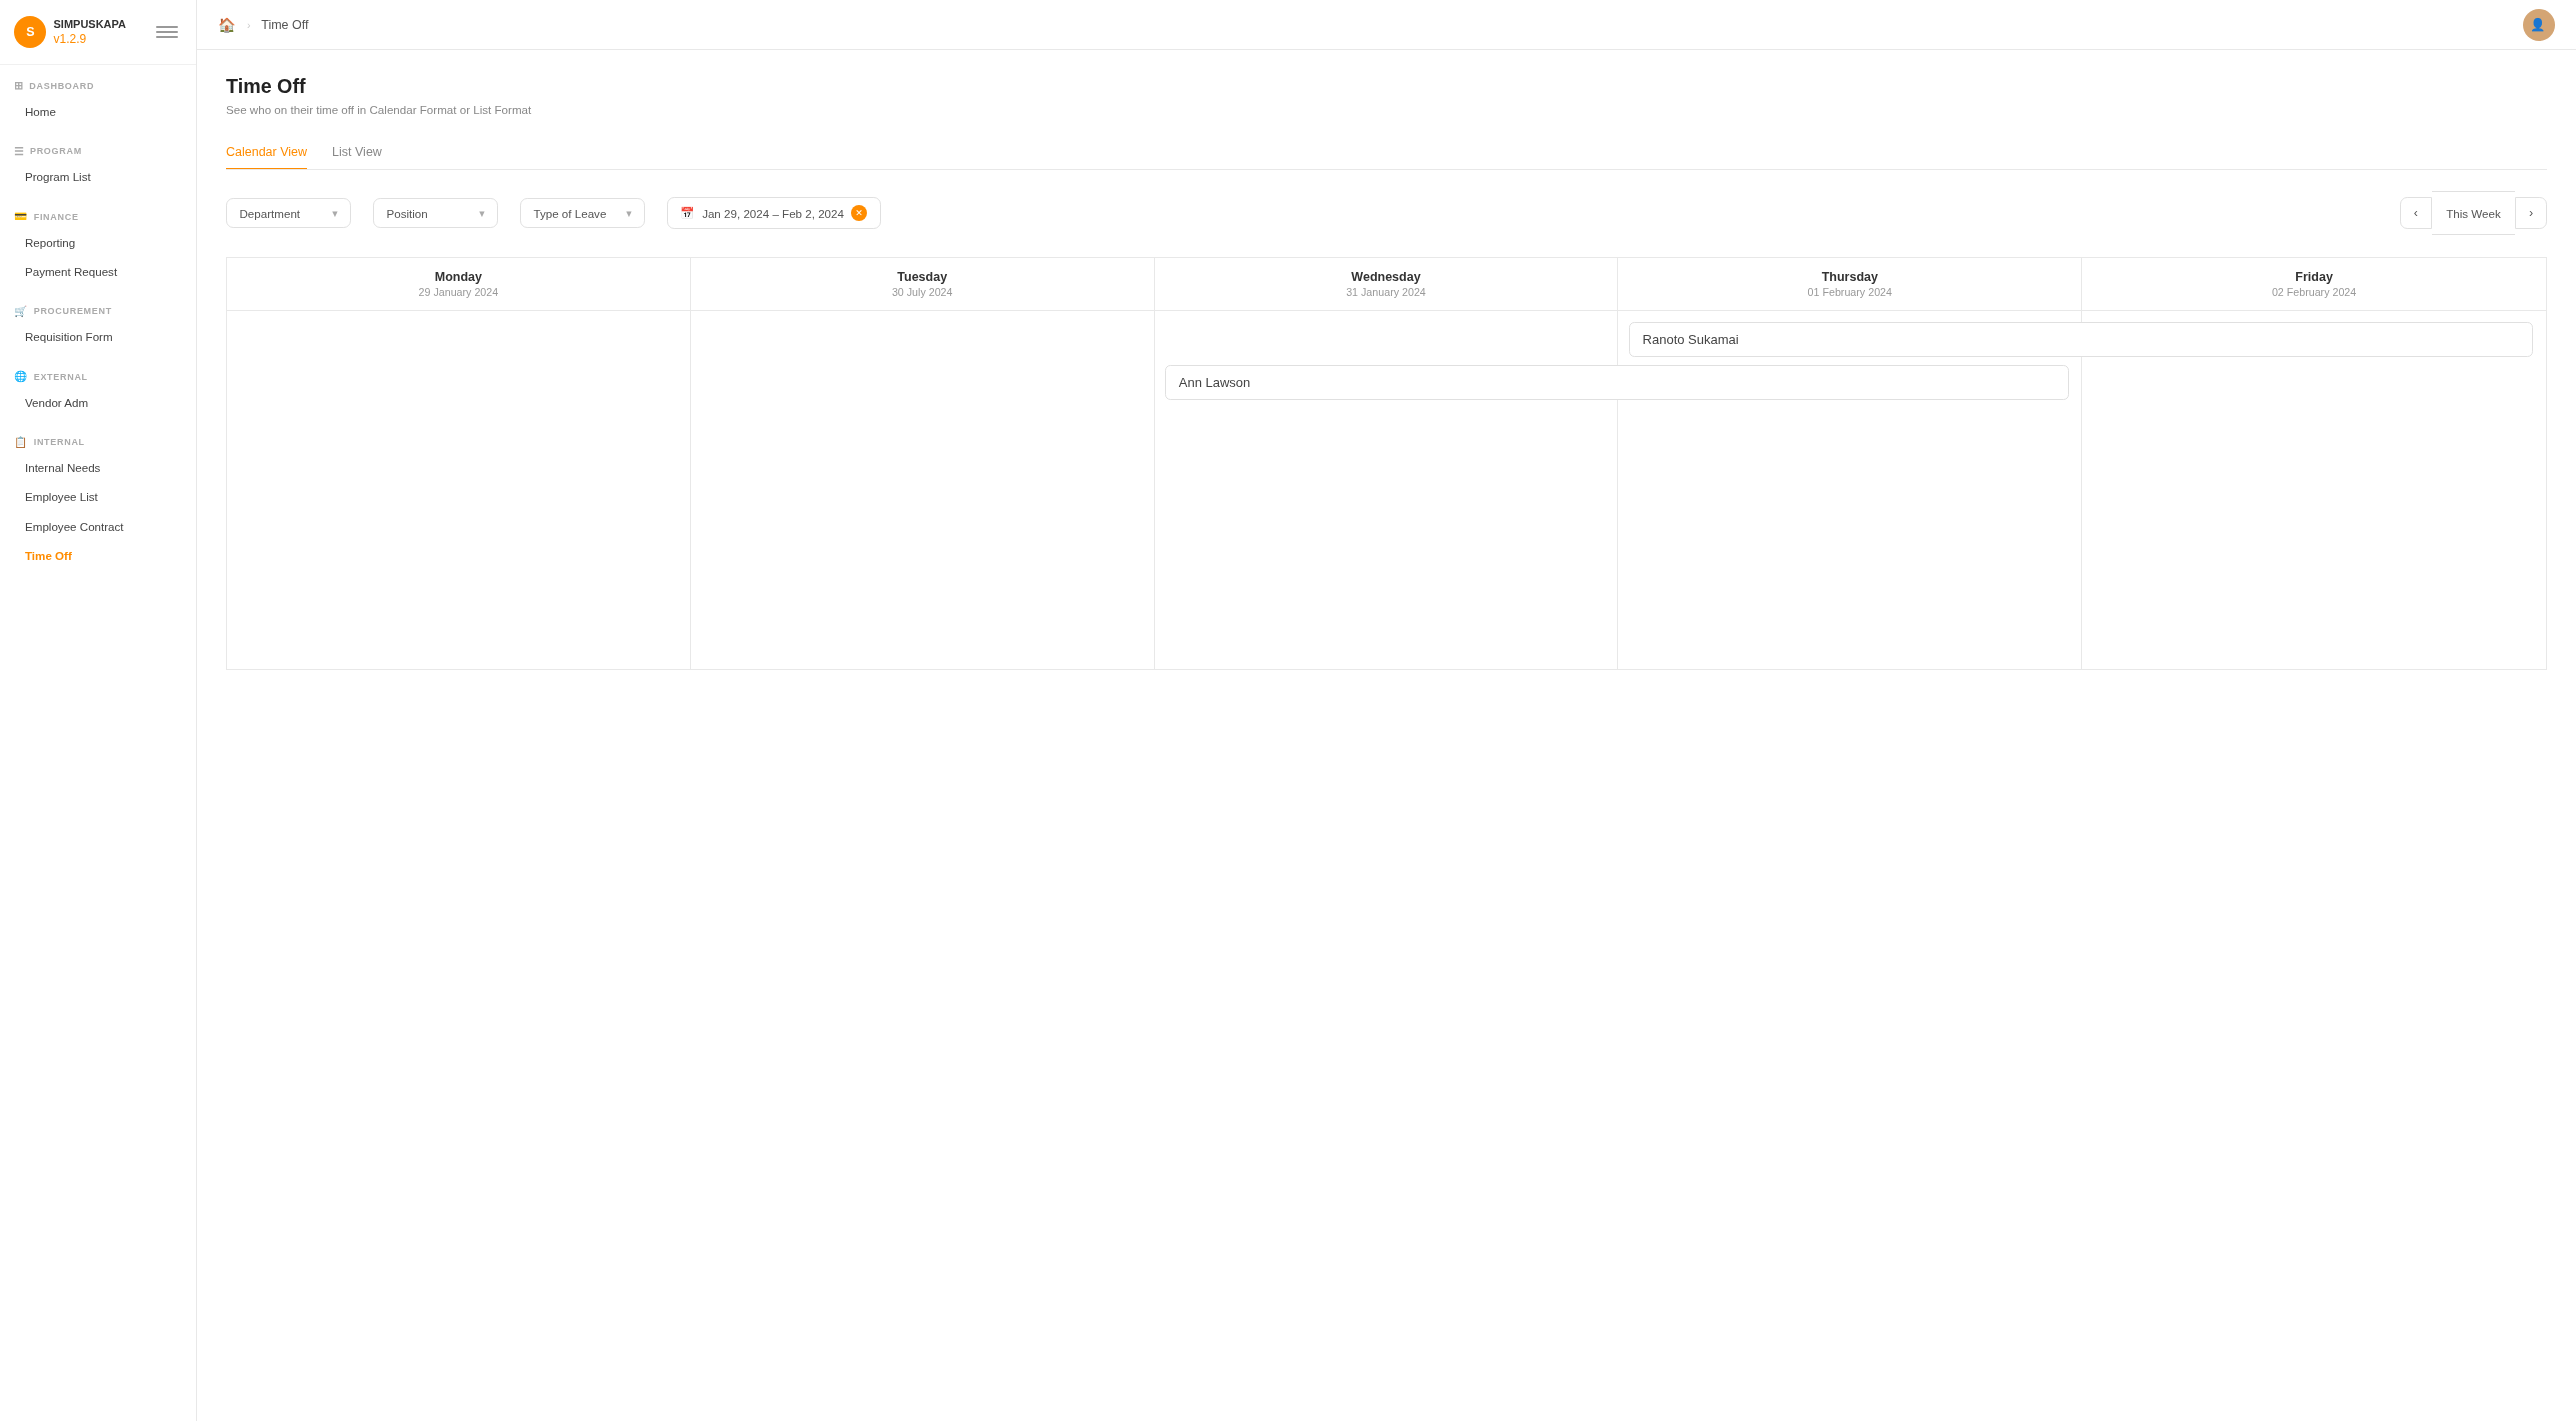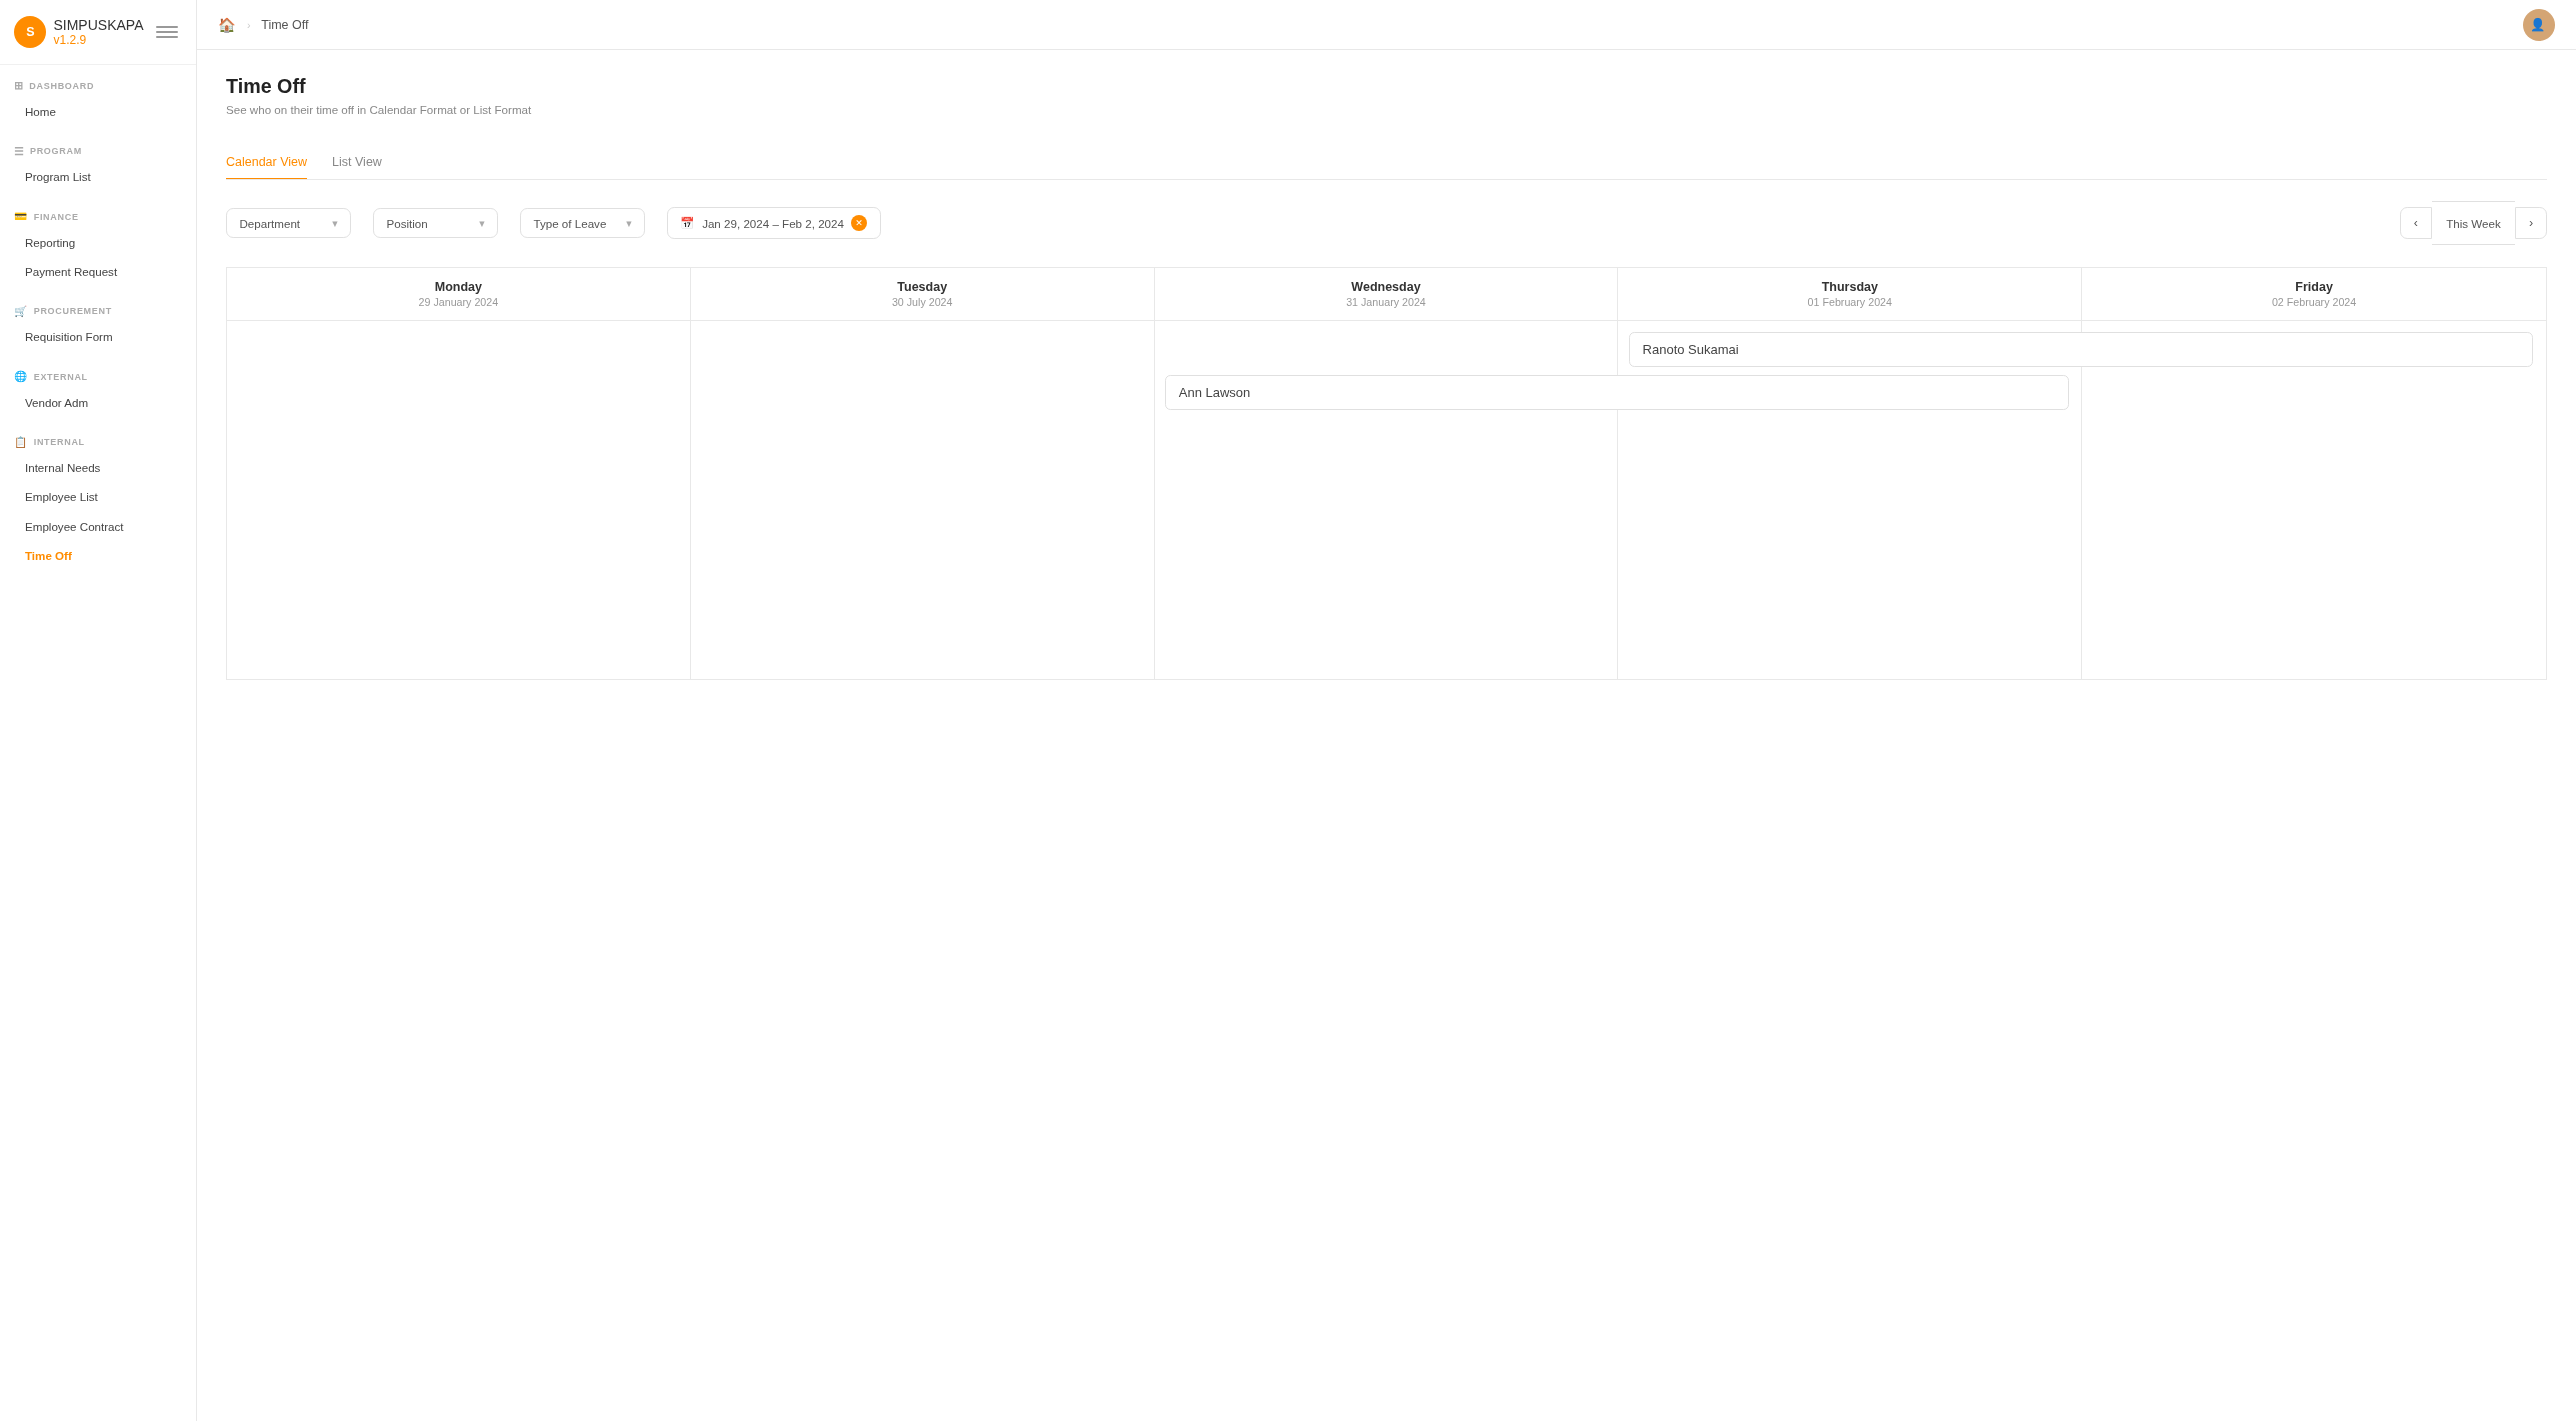--- a/index.html
+++ b/index.html
@@ -27,21 +27,21 @@
       height: 32px;
       background: #ff8c00;
       border-radius: 50%;
       display: flex;
       align-items: center;
       justify-content: center;
       color: white;
       font-size: 12.5px;
       font-weight: bold;
     }
-    .logo-text { font-weight: 400; font-size: 14px; color: #333; line-height: 1.2; }
+    .logo-text { font-weight: 700; font-size: 11px; color: #333; line-height: 1.2; }
     .logo-version { font-size: 12px; color: #ff8c00; }
 
     .sidebar-hamburger {
       width: 29px;
       height: 29px;
       display: flex;
       flex-direction: column;
       justify-content: center;
       gap: 3.6px;
       cursor: pointer;
@@ -135,21 +135,21 @@
 
     .page-title {
       font-size: 19.7px;
       font-weight: 700;
       color: #222;
       margin-bottom: 5.4px;
     }
     .page-subtitle {
       font-size: 11.6px;
       color: #888;
-      margin-bottom: 30px;
+      margin-bottom: 20px;
     }
 
     
     .tabs {
       display: flex;
       border-bottom: 0.9px solid #e8e8e8;
       margin-bottom: 21.5px;
     }
     .tab {
       padding: 9px 0;

